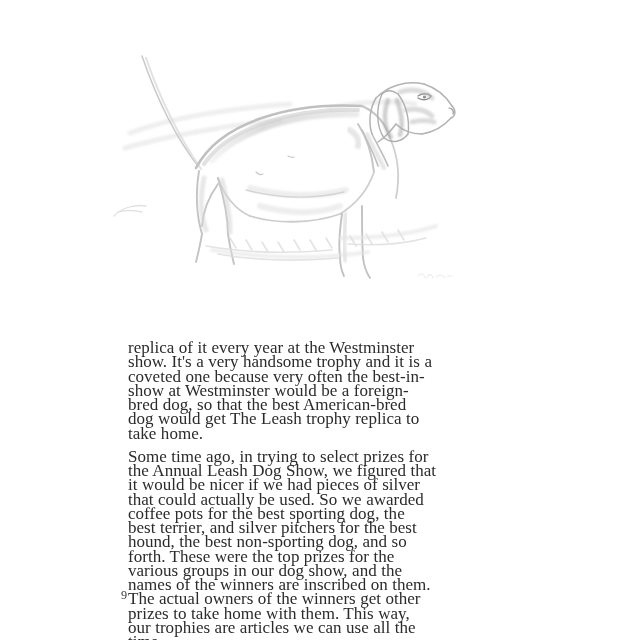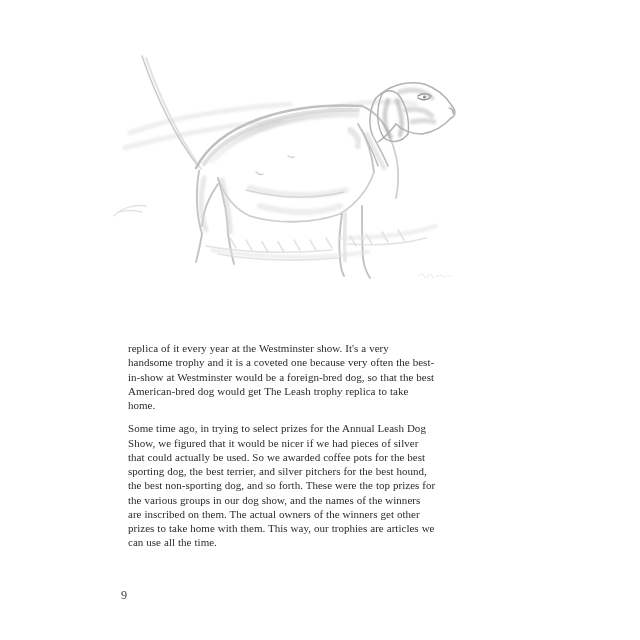--- a/index.html
+++ b/index.html
@@ -32,21 +32,21 @@
 
   
   #textblock {
     position: absolute;
     left: 128px;
     top: 341px;
     width: 308px;
   }
   .para {
     margin: 0 0 9px 0;
-    font-size: 11px;
+    font-size: 17px;
     line-height: 14.25px;
     color: #2b2b2b;
     text-align: left;
     letter-spacing: 0.02px;
     word-spacing: 0.2px;
     -webkit-font-smoothing: antialiased;
   }
   .para:last-child { margin-bottom: 0; }
 
   

